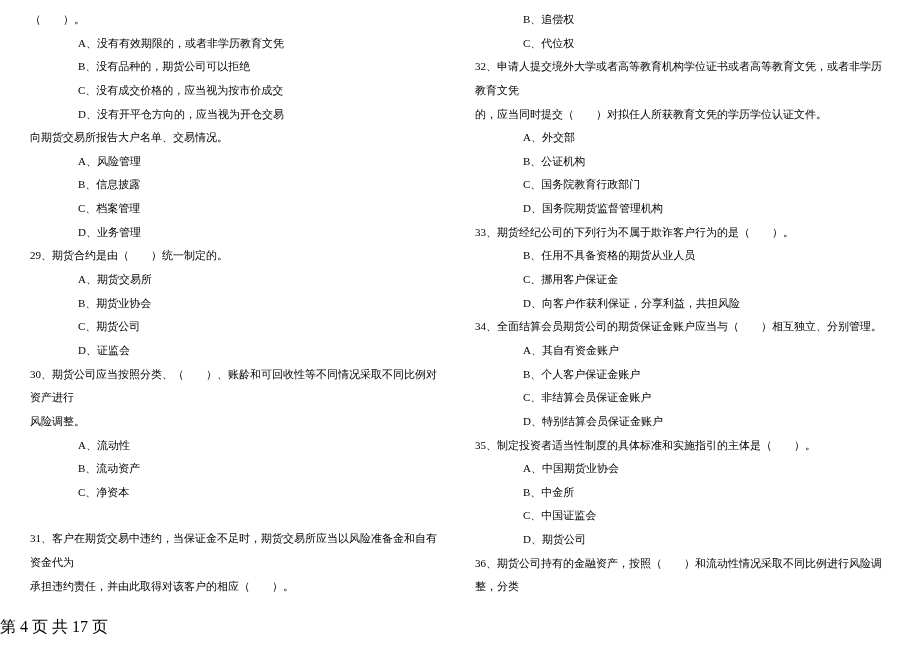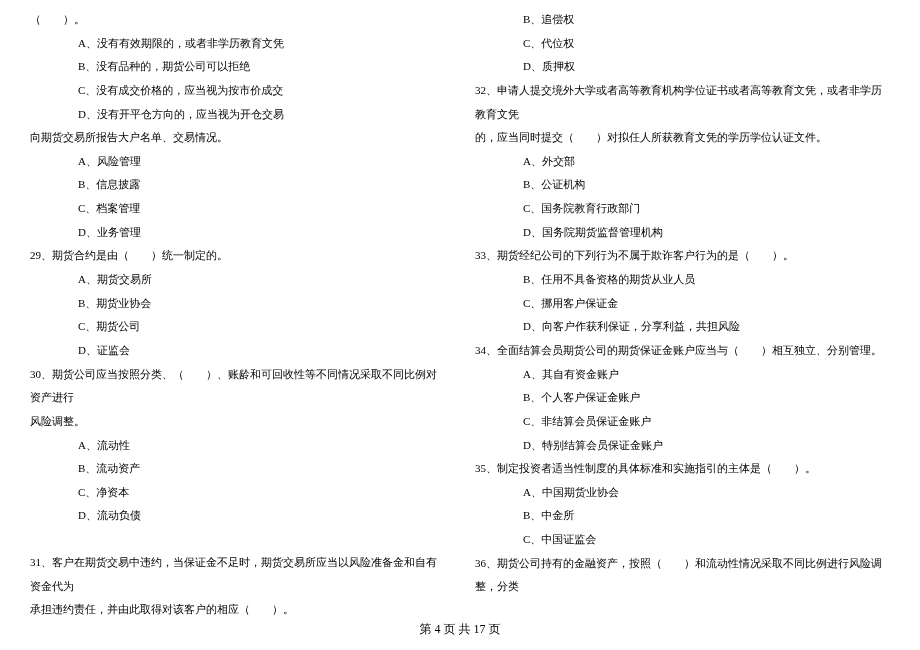--- a/index.html
+++ b/index.html
@@ -24,22 +24,22 @@
     .q-line { }
     .opt-line { padding-left: 48px; }
     .q-num-line { }
     .cont-line { }
     .blank-line { height: 23px; }
     .footer {
       position: absolute;
       bottom: 12px;
       left: 0;
       right: 0;
-      text-align: center;
-      font-size: 12px;
+      text-align: left;
+      font-size: 16px;
     }
   </style>
 </head>
 <body>
 
 <div class="columns">
   <div class="col">
     <div class="q-line">（　　）。</div>
     <div class="opt-line">A、没有有效期限的，或者非学历教育文凭</div>
     <div class="opt-line">B、没有品种的，期货公司可以拒绝</div>
@@ -53,47 +53,46 @@
     <div class="q-num-line">29、期货合约是由（　　）统一制定的。</div>
     <div class="opt-line">A、期货交易所</div>
     <div class="opt-line">B、期货业协会</div>
     <div class="opt-line">C、期货公司</div>
     <div class="opt-line">D、证监会</div>
     <div class="q-num-line">30、期货公司应当按照分类、（　　）、账龄和可回收性等不同情况采取不同比例对资产进行</div>
     <div class="cont-line">风险调整。</div>
     <div class="opt-line">A、流动性</div>
     <div class="opt-line">B、流动资产</div>
     <div class="opt-line">C、净资本</div>
-    <div class="opt-line">D、流动负债</div>
     <div class="blank-line"></div>
     <div class="q-num-line">31、客户在期货交易中违约，当保证金不足时，期货交易所应当以风险准备金和自有资金代为</div>
     <div class="cont-line">承担违约责任，并由此取得对该客户的相应（　　）。</div>
 
   </div>
 
   <div class="col">
     <div class="opt-line">B、追偿权</div>
     <div class="opt-line">C、代位权</div>
-    <div class="opt-line">D、质押权</div>
     <div class="q-num-line">32、申请人提交境外大学或者高等教育机构学位证书或者高等教育文凭，或者非学历教育文凭</div>
     <div class="cont-line">的，应当同时提交（　　）对拟任人所获教育文凭的学历学位认证文件。</div>
     <div class="opt-line">A、外交部</div>
     <div class="opt-line">B、公证机构</div>
     <div class="opt-line">C、国务院教育行政部门</div>
     <div class="opt-line">D、国务院期货监督管理机构</div>
     <div class="q-num-line">33、期货经纪公司的下列行为不属于欺诈客户行为的是（　　）。</div>
     <div class="opt-line">B、任用不具备资格的期货从业人员</div>
     <div class="opt-line">C、挪用客户保证金</div>
     <div class="opt-line">D、向客户作获利保证，分享利益，共担风险</div>
     <div class="q-num-line">34、全面结算会员期货公司的期货保证金账户应当与（　　）相互独立、分别管理。</div>
     <div class="opt-line">A、其自有资金账户</div>
     <div class="opt-line">B、个人客户保证金账户</div>
     <div class="opt-line">C、非结算会员保证金账户</div>
     <div class="opt-line">D、特别结算会员保证金账户</div>
     <div class="q-num-line">35、制定投资者适当性制度的具体标准和实施指引的主体是（　　）。</div>
     <div class="opt-line">A、中国期货业协会</div>
     <div class="opt-line">B、中金所</div>
     <div class="opt-line">C、中国证监会</div>
+    <div class="opt-line">D、期货公司</div>
     <div class="q-num-line">36、期货公司持有的金融资产，按照（　　）和流动性情况采取不同比例进行风险调整，分类</div>
   </div>
 </div>
 
 <div class="footer">第 4 页  共 17 页</div>
 
 </body></html>

